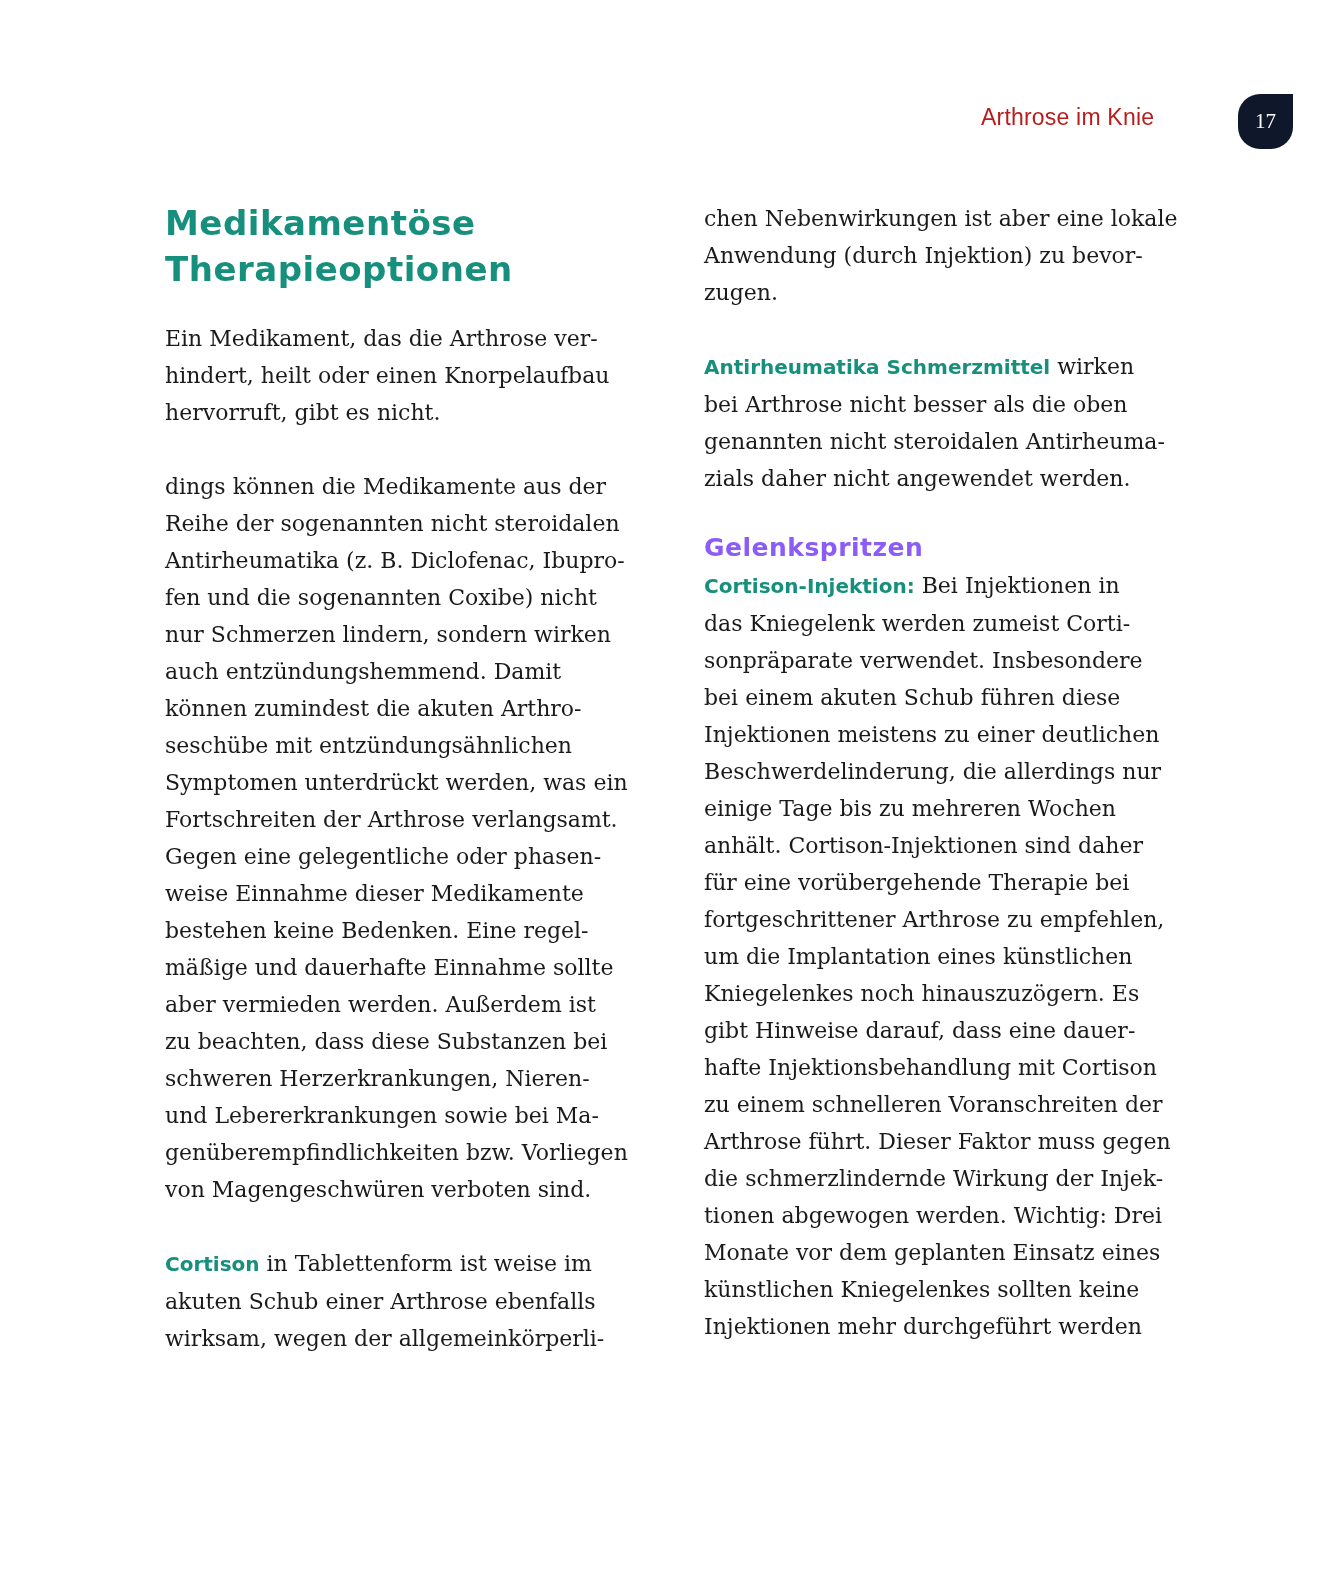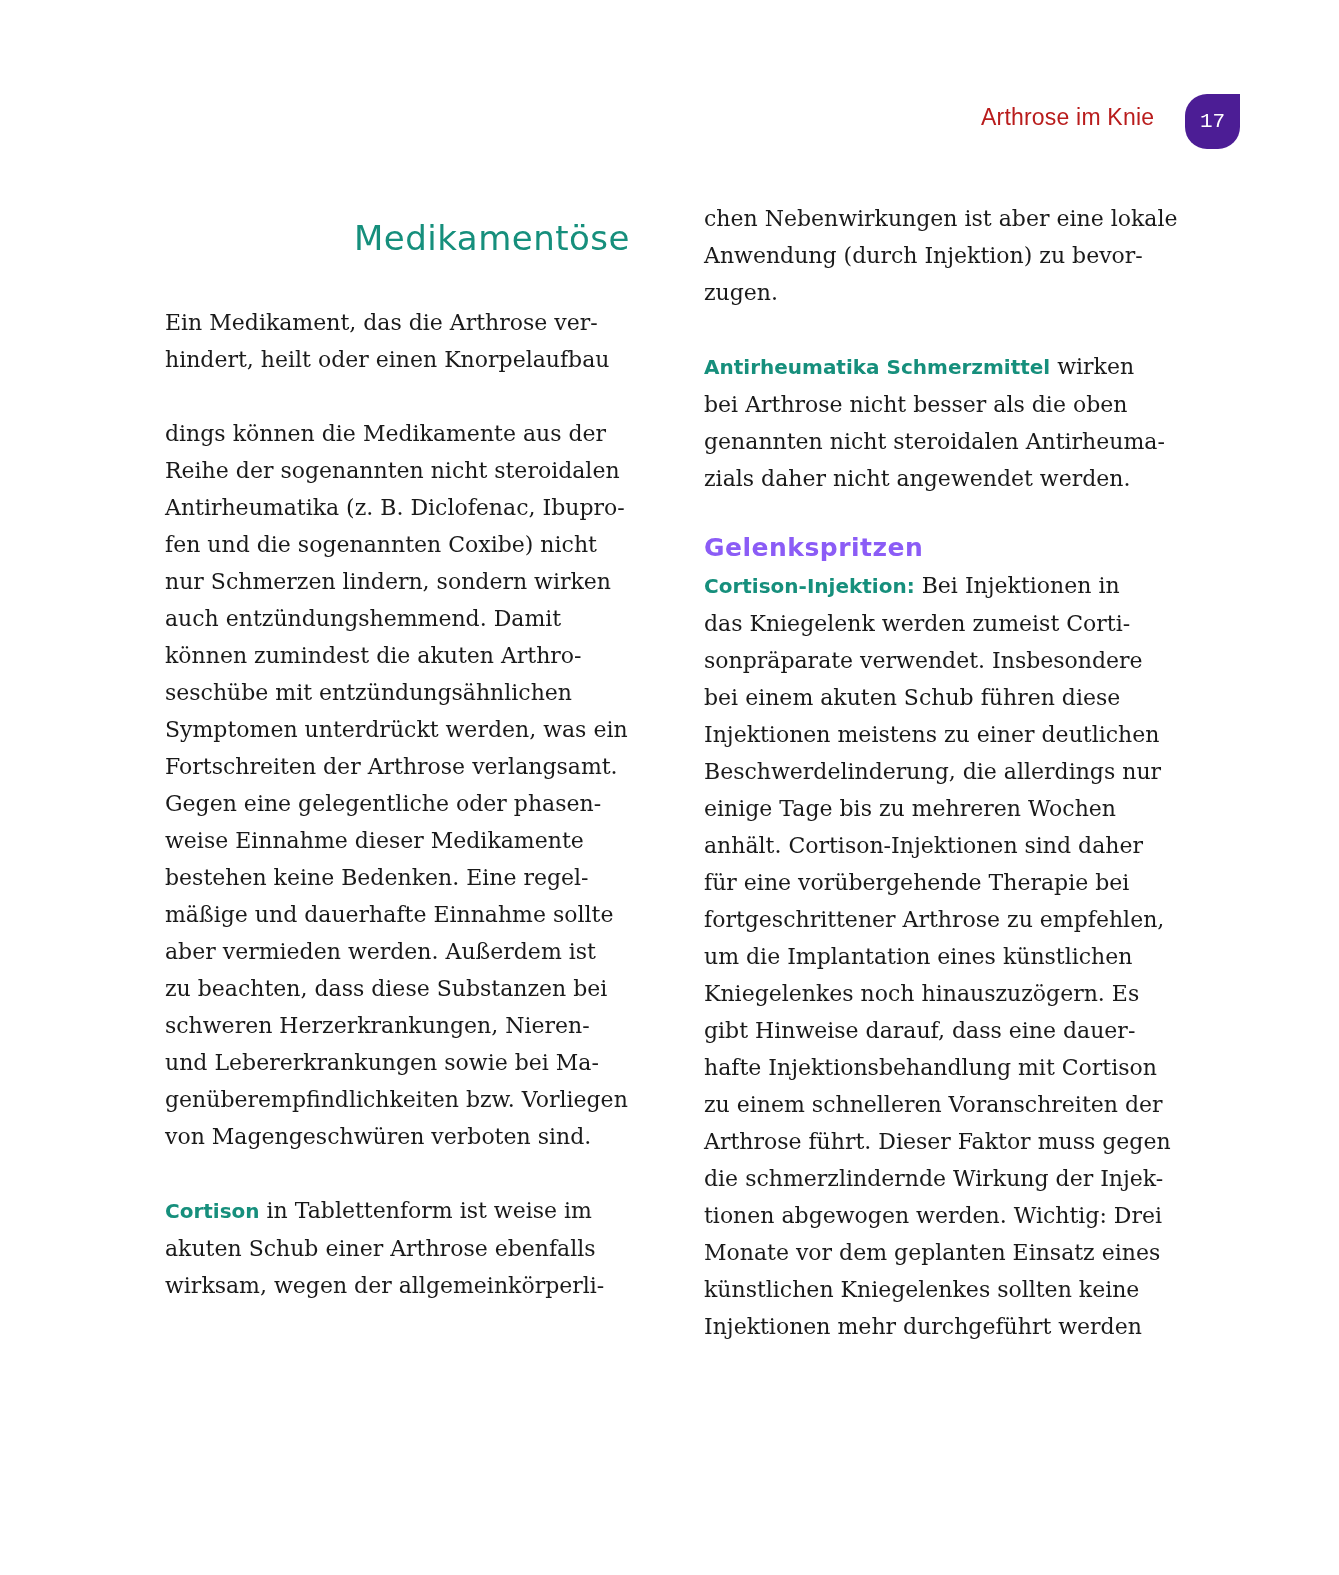--- a/index.html
+++ b/index.html
@@ -3,34 +3,33 @@
   <meta charset="utf-8">
   <style>
     html, body { margin: 0; padding: 0; background: #ffffff; }
     body { width: 1339px; height: 1575px; position: relative; overflow: hidden; }
     .header-title {
       position: absolute; left: 981px; top: 104px;
       font-family: Liberation Sans, sans-serif; font-size: 23px; color: #b91c1c;
       letter-spacing: 0.2px;
     }
     .page-badge {
-      position: absolute; left: 1185px; top: 94px; width: 55px; height: 55px;
-      background: #4c1d95; color: #fff;
+      position: absolute; left: 1238px; top: 94px; width: 55px; height: 55px;
+      background: #0f172a; color: #fff;
       border-radius: 22px 0 22px 22px;
-      font-family: Liberation Mono, monospace; font-size: 21px;
+      font-family: Liberation Serif, serif; font-size: 21px;
       display: flex; align-items: center; justify-content: center;
     }
     .col { position: absolute; top: 200px; width: 480px; }
     .col-left { left: 165px; }
     .col-right { left: 704px; }
     .h1 {
       font-family: "DejaVu Sans", sans-serif; color: #168f7c;
-      font-size: 34px; line-height: 46px; margin: 15px; font-weight: normal;
+      font-size: 34px; line-height: 46px; margin: 0; font-weight: bold;
       letter-spacing: 0.5px;
-      text-align: right;
     }
     .p {
       font-family: "DejaVu Serif", serif; color: #1a1a1a;
       font-size: 22px; line-height: 37px; margin: 0;
     }
     .p .line { display: block; white-space: nowrap; }
     .kw {
       font-family: "DejaVu Sans", sans-serif; color: #168f7c; font-weight: bold;
       font-size: 20px;
     }
@@ -43,25 +42,27 @@
   </style>
 </head>
 <body>
 
 <div class="header-title">Arthrose im Knie</div>
 <div class="page-badge">17</div>
 
 <div class="col col-left">
   <h1 class="h1">
     <span style="display:block">Medikamentöse</span>
+    <span style="display:block">Therapieoptionen</span>
   </h1>
   <div class="gap-s"></div>
   <p class="p">
       <span class="line">Ein Medikament, das die Arthrose ver-</span>
       <span class="line">hindert, heilt oder einen Knorpelaufbau</span>
+      <span class="line">hervorruft, gibt es nicht.</span>
     </p>
   <div class="gap-m"></div>
   <p class="p">
     <span><span class="line">dings können die Medikamente aus der</span><span class="line">Reihe der sogenannten nicht steroidalen</span><span class="line">Antirheumatika (z. B. Diclofenac, Ibupro-</span><span class="line">fen und die sogenannten Coxibe) nicht</span><span class="line">nur Schmerzen lindern, sondern wirken</span><span class="line">auch entzündungshemmend. Damit</span><span class="line">können zumindest die akuten Arthro-</span><span class="line">seschübe mit entzündungsähnlichen</span><span class="line">Symptomen unterdrückt werden, was ein</span><span class="line">Fortschreiten der Arthrose verlangsamt.</span><span class="line">Gegen eine gelegentliche oder phasen-</span><span class="line">weise Einnahme dieser Medikamente</span><span class="line">bestehen keine Bedenken. Eine regel-</span><span class="line">mäßige und dauerhafte Einnahme sollte</span><span class="line">aber vermieden werden. Außerdem ist</span><span class="line">zu beachten, dass diese Substanzen bei</span><span class="line">schweren Herzerkrankungen, Nieren-</span><span class="line">und Lebererkrankungen sowie bei Ma-</span><span class="line">genüberempfindlichkeiten bzw. Vorliegen</span><span class="line">von Magengeschwüren verboten sind.</span></span>
   </p>
   <div class="gap-m"></div>
   <p class="p">
     <span class="line"><span class="kw">Cortison</span><span> in Tablettenform ist weise im</span></span>
     <span><span class="line">akuten Schub einer Arthrose ebenfalls</span><span class="line">wirksam, wegen der allgemeinkörperli-</span></span>
   </p>

